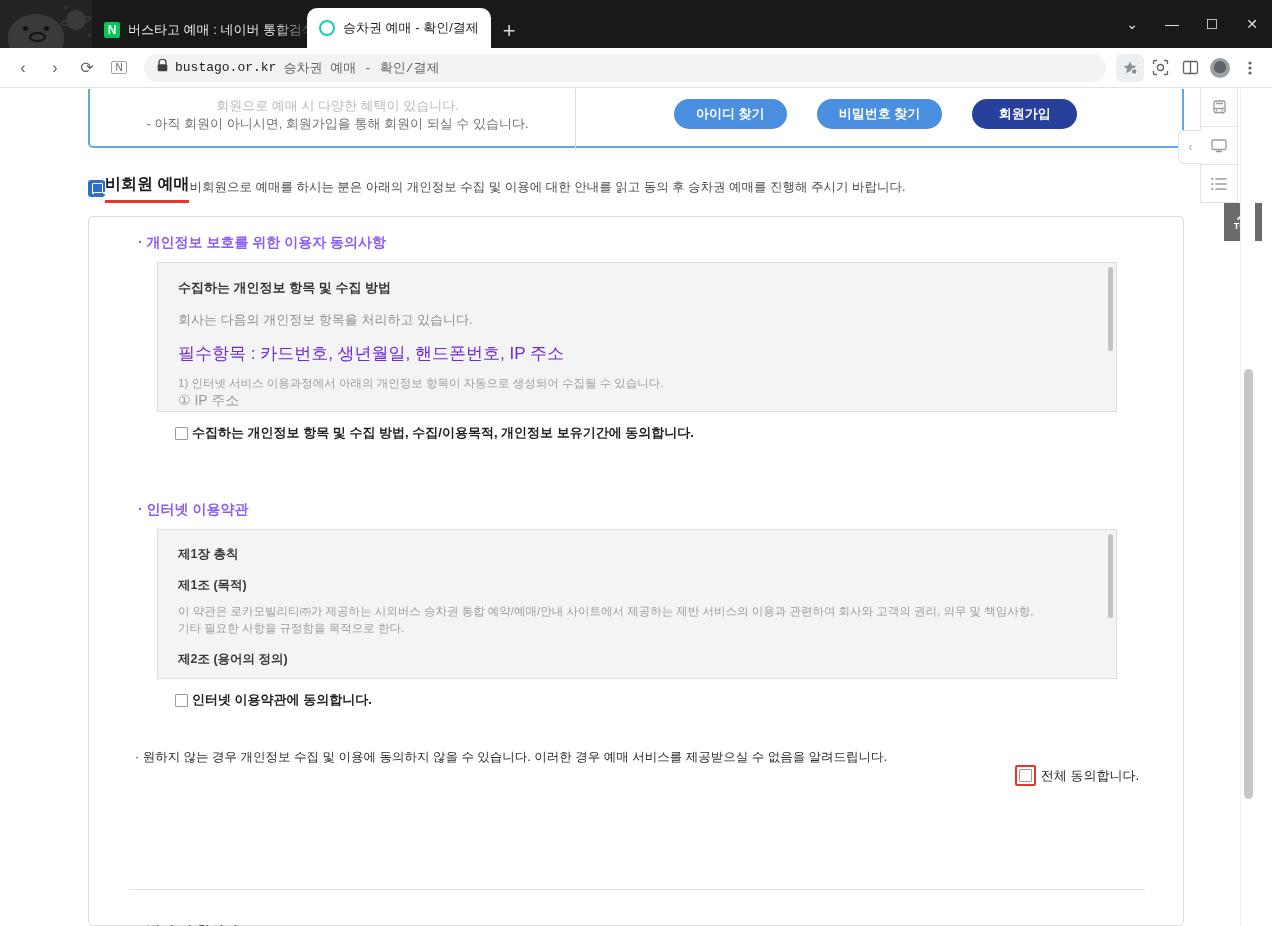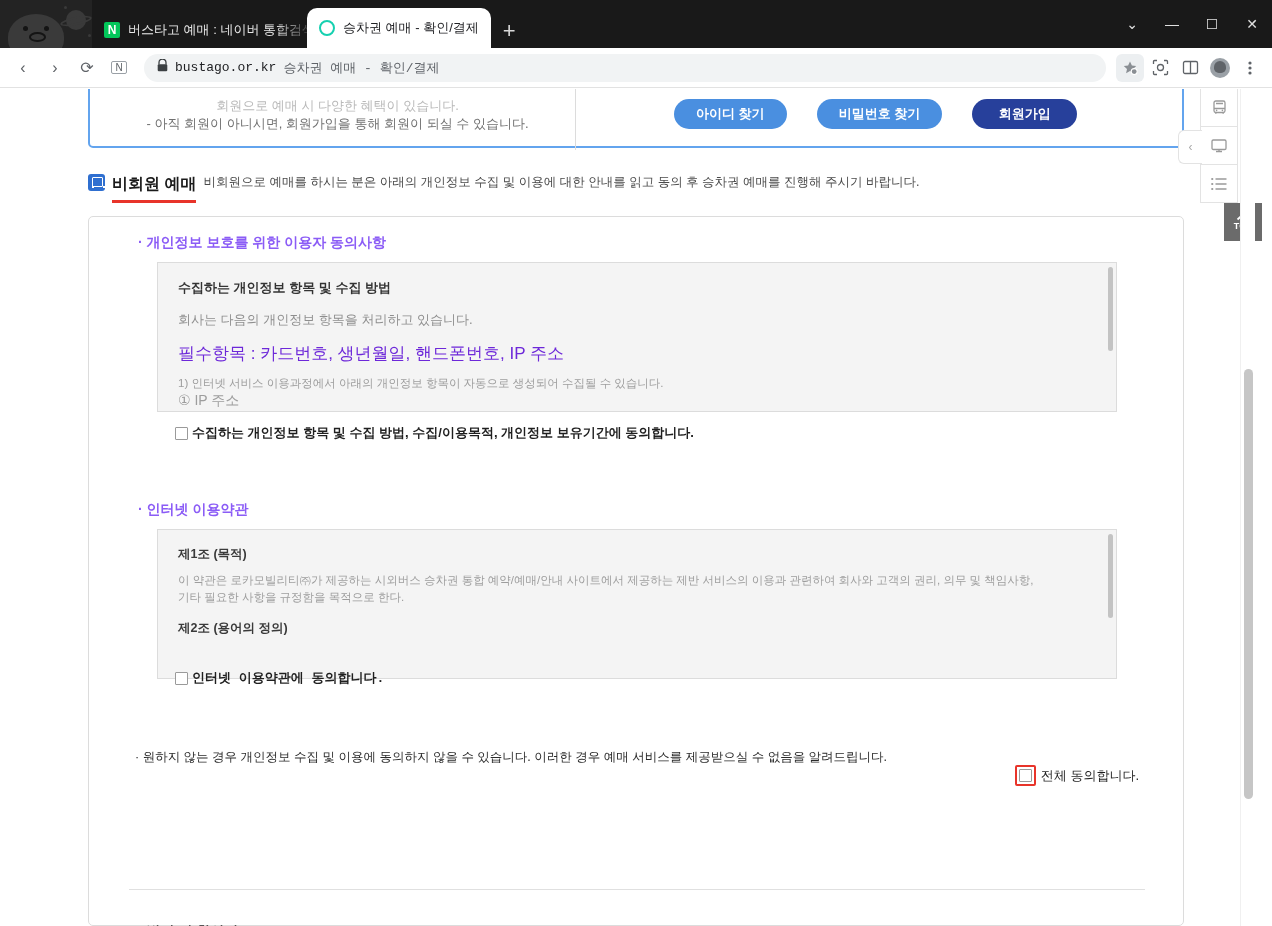--- a/index.html
+++ b/index.html
@@ -89,21 +89,21 @@
   .bb-text .l1 { color:#b9b9b9; }
   .bb-btns { position:absolute; left:496px; top:46px; width:580px; display:flex; gap:30px; padding-left:88px; }
   .pill {
     height:30px; border-radius:15px; color:#fff; font-size:13px; font-weight:bold;
     display:flex; align-items:center; justify-content:center; padding:0 22px; min-width:105px;
   }
   .pill.light { background:#4a8fe0; }
   .pill.dark  { background:#27409b; }
 
   
-  .sec-head { position:absolute; left:88px; top:85px; display:flex; align-items:flex-start; gap:7px; }
+  .sec-head { position:absolute; left:88px; top:85px; display:flex; align-items:center; }
   .bus-badge { width:17px;height:17px;background:#2f6fd0;border-radius:3px; position:relative; flex:none;}
   .bus-badge::before{content:"";position:absolute;left:4px;top:3px;width:9px;height:8px;border:1.5px solid #fff;border-radius:1px;}
   .bus-badge::after{content:"";position:absolute;left:4px;top:12px;width:9px;height:2px;border-left:2px solid #fff;border-right:2px solid #fff;}
   .sec-title {
     font-size:16px; font-weight:bold; color:#1a1a1a;
     border-bottom:3px solid #e8342a; padding-bottom:5px;
   }
   .sec-desc { font-size:12.5px; color:#4a4a4a; padding-bottom:2px; }
 
   
@@ -289,31 +289,32 @@
 
         <div class="chk-row" style="left:86px; top:207px;">
           <span class="chk"></span>
           <span class="chk-lbl">수집하는 개인정보 항목 및 수집 방법, 수집/이용목적, 개인정보 보유기간에 동의합니다.</span>
         </div>
 
         <div class="grp-label" style="left:49px; top:284px;">· 인터넷 이용약관</div>
 
         <div class="scrollbox" style="left:68px; top:312px; width:960px; height:150px;">
           <div class="sb-inner">
+            <div class="sb-h2">제1장 총칙</div>
             <div class="sb-h2" style="margin-bottom:9px;">제1조 (목적)</div>
             <div class="sb-sm" style="margin-bottom:13px;">
               <div>이 약관은 로카모빌리티㈜가 제공하는 시외버스 승차권 통합 예약/예매/안내 사이트에서 제공하는 제반 서비스의 이용과 관련하여 회사와 고객의 권리, 의무 및 책임사항,</div>
               <div>기타 필요한 사항을 규정함을 목적으로 한다.</div>
             </div>
             <div class="sb-h2" style="margin:0;">제2조 (용어의 정의)</div>
           </div>
           <div class="sb-thumb" style="top:4px; height:84px;"></div>
         </div>
 
-        <div class="chk-row" style="left:86px; top:452px;font-family:Liberation Mono, monospace;">
+        <div class="chk-row" style="left:86px; top:474px;">
           <span class="chk"></span>
           <span class="chk-lbl">인터넷 이용약관에 동의합니다.</span>
         </div>
 
         <div class="note-line" style="left:46px; top:532px;">· 원하지 않는 경우 개인정보 수집 및 이용에 동의하지 않을 수 있습니다. 이러한 경우 예매 서비스를 제공받으실 수 없음을 알려드립니다.</div>
 
         <div class="all-agree" style="right:44px; top:548px;">
           <span class="chk-hl">
             <span class="chk"></span>
           </span>

